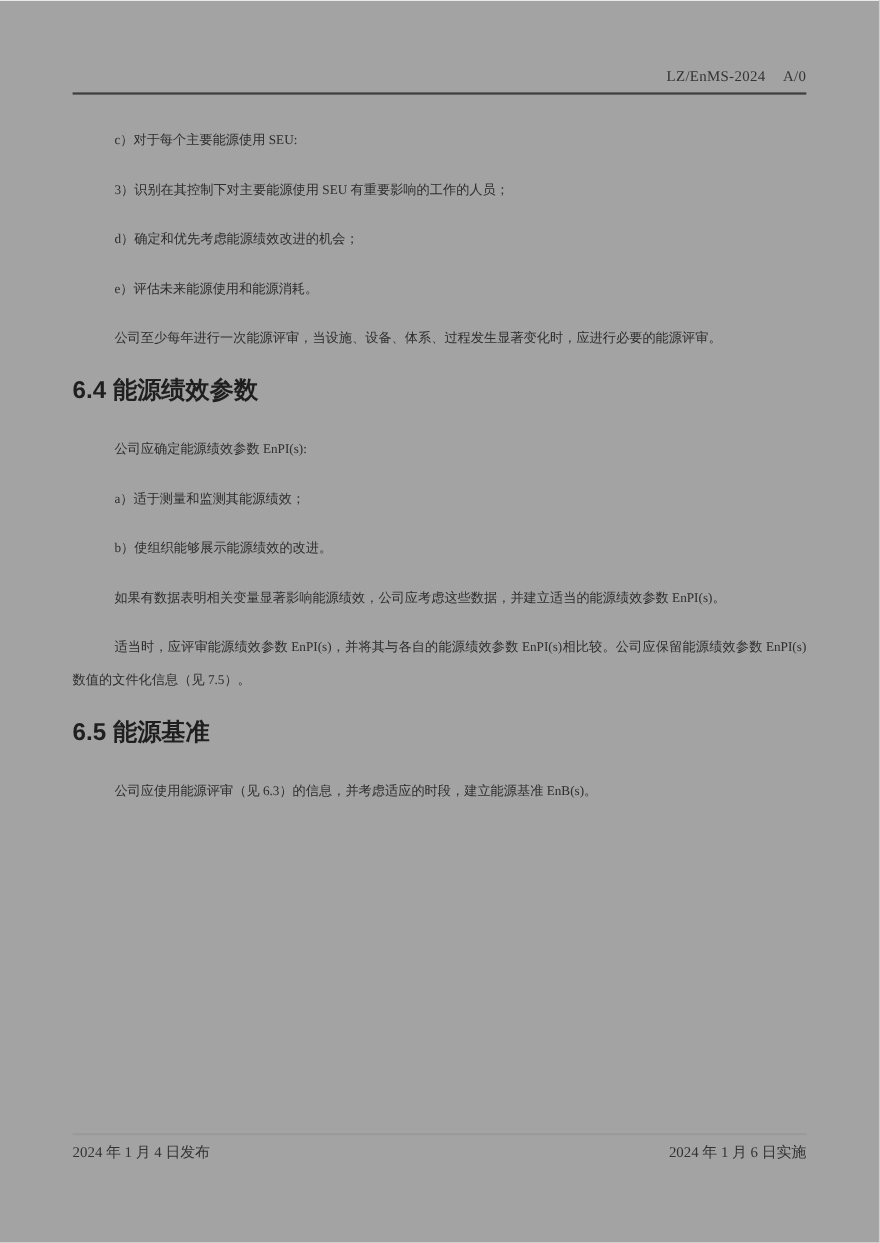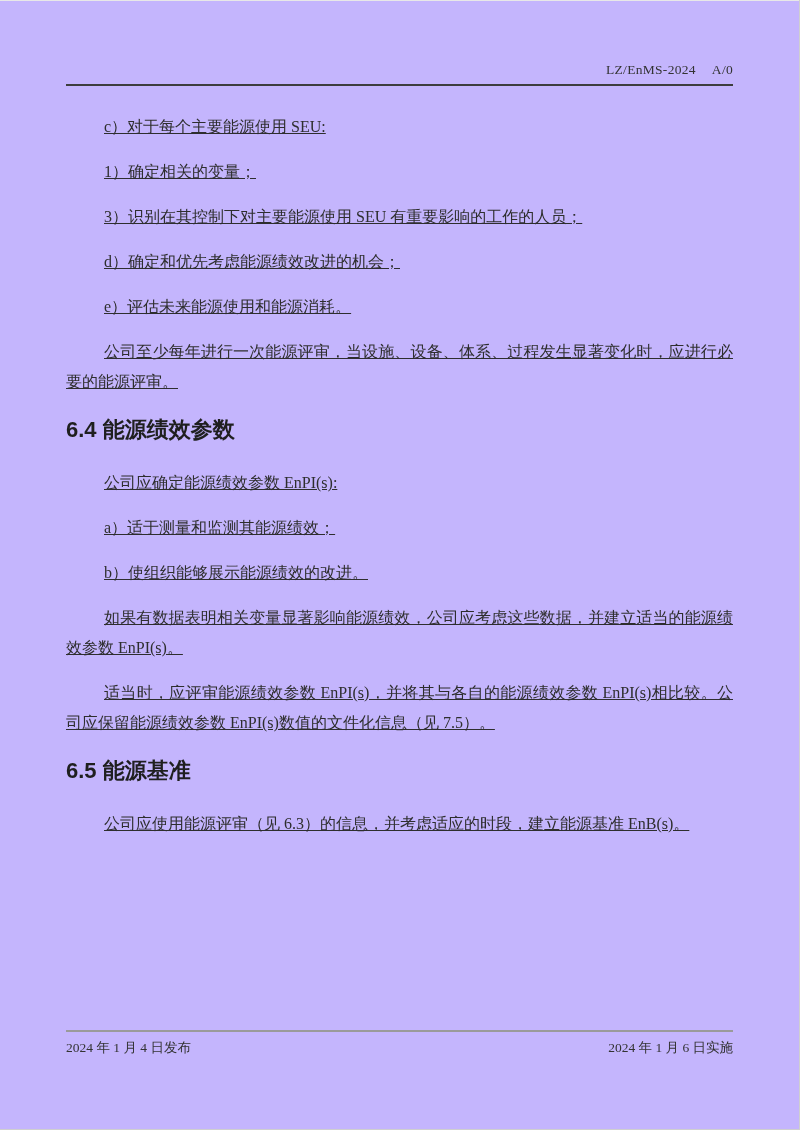--- a/index.html
+++ b/index.html
@@ -4,21 +4,21 @@
 <style>
   html, body {
     margin: 0;
     padding: 0;
     background: #ffffff;
   }
   .page {
     position: relative;
     width: 800px;
     height: 1130px;
-    background: #c4b5fd;
+    background: #a3a3a3;
     overflow: hidden;
     font-family: "Liberation Serif", "DejaVu Serif", serif;
     color: #2e2e2e;
     box-shadow: inset -1px 0 0 #cfcfcf, inset 0 -1px 0 #cfcfcf, inset 0 1px 0 #e8e8e8;
   }
   .page-header {
     position: absolute;
     left: 66px;
     right: 67px;
     top: 62px;
@@ -33,26 +33,25 @@
     margin-left: 16px;
   }
   .content {
     position: absolute;
     left: 66px;
     right: 67px;
     top: 112px;
   }
   .para {
     margin: 0 0 15px 0;
-    font-size: 16px;
+    font-size: 12px;
     line-height: 30px;
     text-indent: 38px;
     text-align: justify;
     color: #2e2e2e;
-    text-decoration: underline;
   }
   .heading {
     margin: 20px 0 25px 0;
     font-family: "Liberation Sans", "DejaVu Sans", sans-serif;
     font-size: 22px;
     font-weight: bold;
     line-height: 26px;
     color: #1f1f1f;
     text-indent: 0;
   }
@@ -73,21 +72,20 @@
 <body>
 
 <div class="page">
 
   <div class="page-header">
     <span>LZ/EnMS-2024</span><span class="rev">A/0</span>
   </div>
 
   <div class="content">
     <p class="para">c）对于每个主要能源使用 SEU:</p>
-    <p class="para">1）确定相关的变量；</p>
     <p class="para">3）识别在其控制下对主要能源使用 SEU 有重要影响的工作的人员；</p>
     <p class="para">d）确定和优先考虑能源绩效改进的机会；</p>
     <p class="para">e）评估未来能源使用和能源消耗。</p>
     <p class="para">公司至少每年进行一次能源评审，当设施、设备、体系、过程发生显著变化时，应进行必要的能源评审。</p>
     <h2 class="heading">6.4 能源绩效参数</h2>
     <p class="para">公司应确定能源绩效参数 EnPI(s):</p>
     <p class="para">a）适于测量和监测其能源绩效；</p>
     <p class="para">b）使组织能够展示能源绩效的改进。</p>
     <p class="para">如果有数据表明相关变量显著影响能源绩效，公司应考虑这些数据，并建立适当的能源绩效参数 EnPI(s)。</p>
     <p class="para">适当时，应评审能源绩效参数 EnPI(s)，并将其与各自的能源绩效参数 EnPI(s)相比较。公司应保留能源绩效参数 EnPI(s)数值的文件化信息（见 7.5）。</p>

